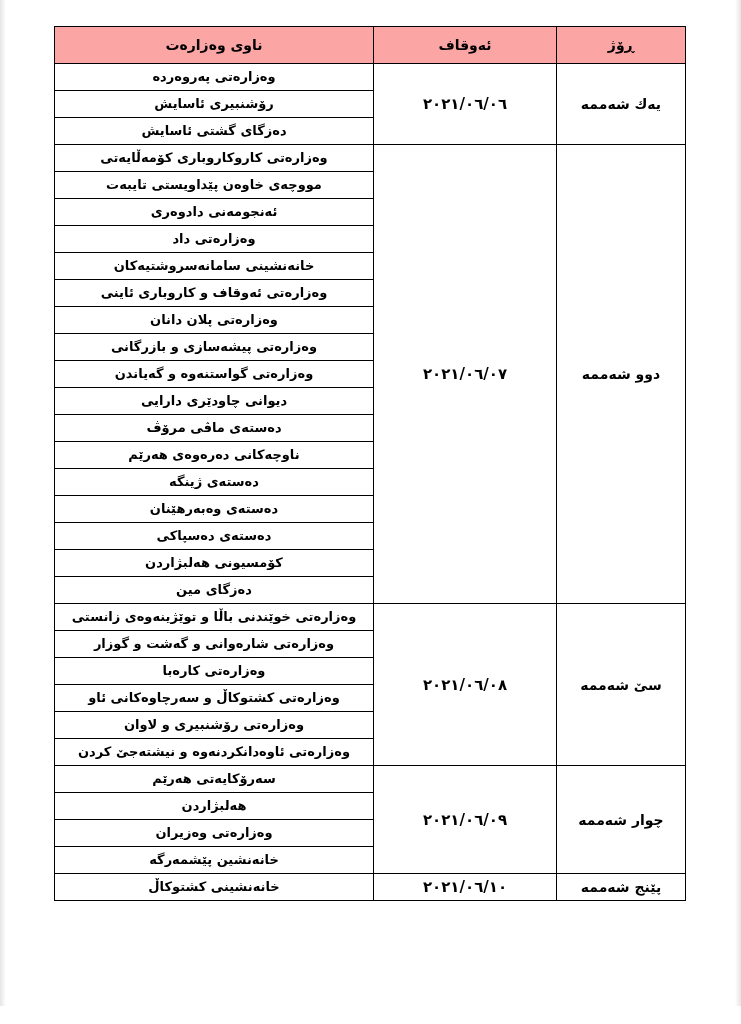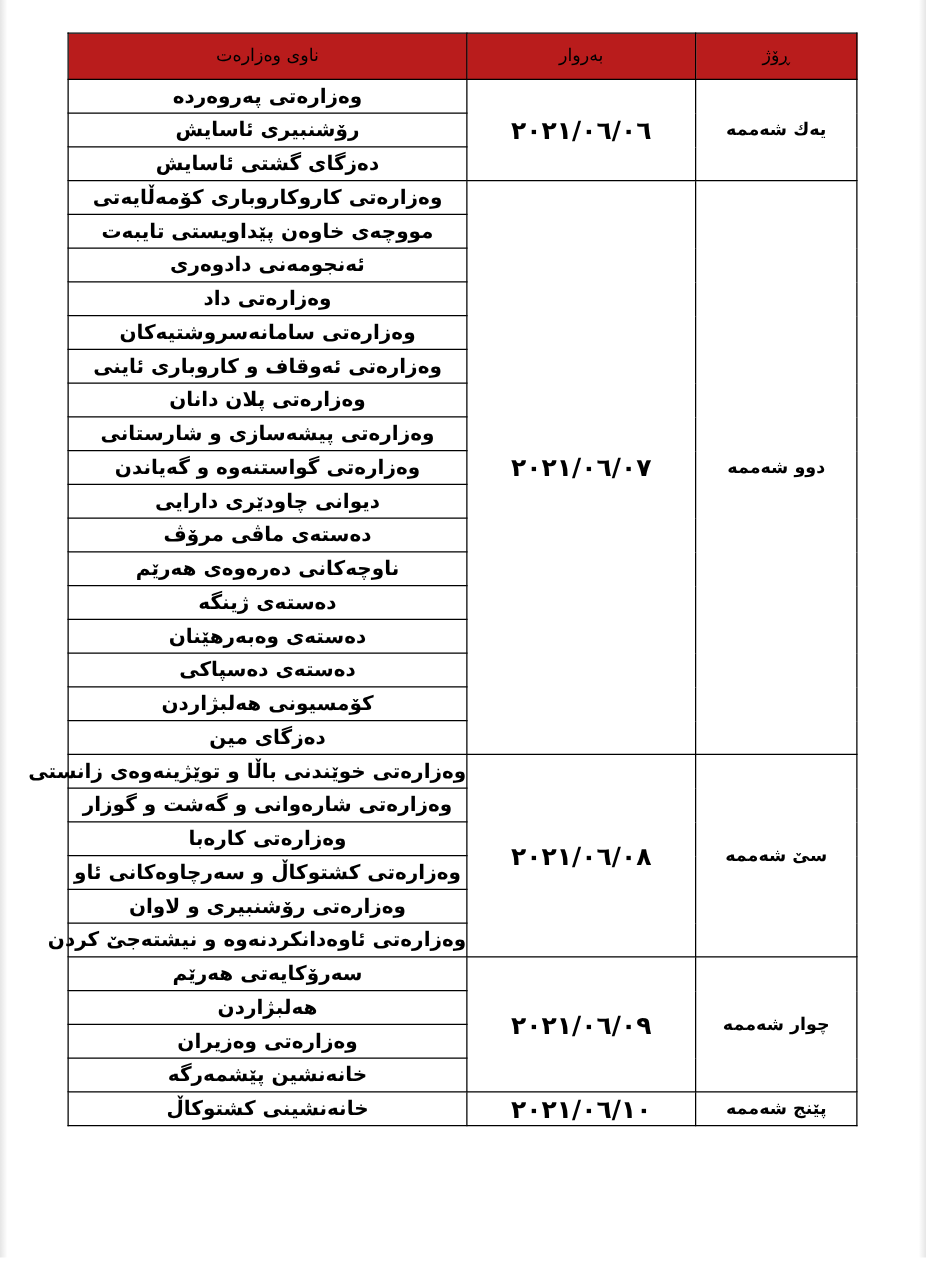--- a/index.html
+++ b/index.html
@@ -33,39 +33,39 @@
   table.schedule col.c-name  { width: 319px; }
 
   table.schedule th,
   table.schedule td {
     border: 1px solid #000000;
     padding: 0;
     text-align: center;
     vertical-align: middle;
   }
   thead th {
-    background: #b91c1c;
+    background: #fca5a5;
     color: #000000;
     font-size: 14px;
-    font-weight: normal;
+    font-weight: bold;
     height: 36px;
     line-height: 18px;
   }
   td.day-cell, td.date-cell {
     font-size: 14px;
     font-weight: bold;
     letter-spacing: 0.3px;
   }
   td.date-cell {
-    font-size: 20px;
+    font-size: 15px;
     letter-spacing: 1px;
   }
   td.entry-cell {
     height: 26px;
-    font-size: 16px;
+    font-size: 13px;
     font-weight: bold;
     line-height: 16px;
     padding: 3px 4px;
     white-space: nowrap;
   }
   .bottom-strip {
     position: absolute;
     left: 0;
     right: 0;
     bottom: 0;
@@ -95,21 +95,21 @@
 
   <table class="schedule">
     <colgroup>
       <col class="c-day">
       <col class="c-date">
       <col class="c-name">
     </colgroup>
     <thead>
       <tr>
         <th>ڕۆژ</th>
-        <th>بەروار</th>
+        <th>ئەوقاف</th>
         <th>ناوی وەزارەت</th>
       </tr>
     </thead>
     <tbody id="table-body">
         <tr>
           <td class="day-cell" rowspan="3">یەك شەممە</td>
           <td class="date-cell" rowspan="3">٢٠٢١/٠٦/٠٦</td>
           <td class="entry-cell">وەزارەتی پەروەردە</td>
         </tr>
         <tr>
@@ -126,30 +126,30 @@
         <tr>
           <td class="entry-cell">مووچەی خاوەن پێداویستی تایبەت</td>
         </tr>
         <tr>
           <td class="entry-cell">ئەنجومەنی دادوەری</td>
         </tr>
         <tr>
           <td class="entry-cell">وەزارەتی داد</td>
         </tr>
         <tr>
-          <td class="entry-cell">وەزارەتی سامانەسروشتیەکان</td>
+          <td class="entry-cell">خانەنشینی سامانەسروشتیەکان</td>
         </tr>
         <tr>
           <td class="entry-cell">وەزارەتی ئەوقاف و کاروباری ئاینی</td>
         </tr>
         <tr>
           <td class="entry-cell">وەزارەتی پلان دانان</td>
         </tr>
         <tr>
-          <td class="entry-cell">وەزارەتی پیشەسازی و شارستانی</td>
+          <td class="entry-cell">وەزارەتی پیشەسازی و بازرگانی</td>
         </tr>
         <tr>
           <td class="entry-cell">وەزارەتی گواستنەوە و گەیاندن</td>
         </tr>
         <tr>
           <td class="entry-cell">دیوانی چاودێری دارایی</td>
         </tr>
         <tr>
           <td class="entry-cell">دەستەی ماڤی مرۆڤ</td>
         </tr>

